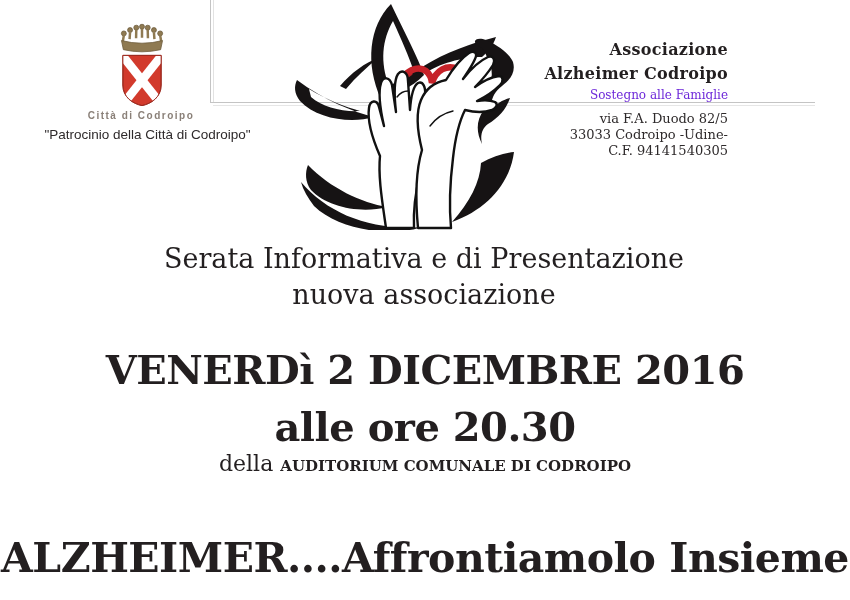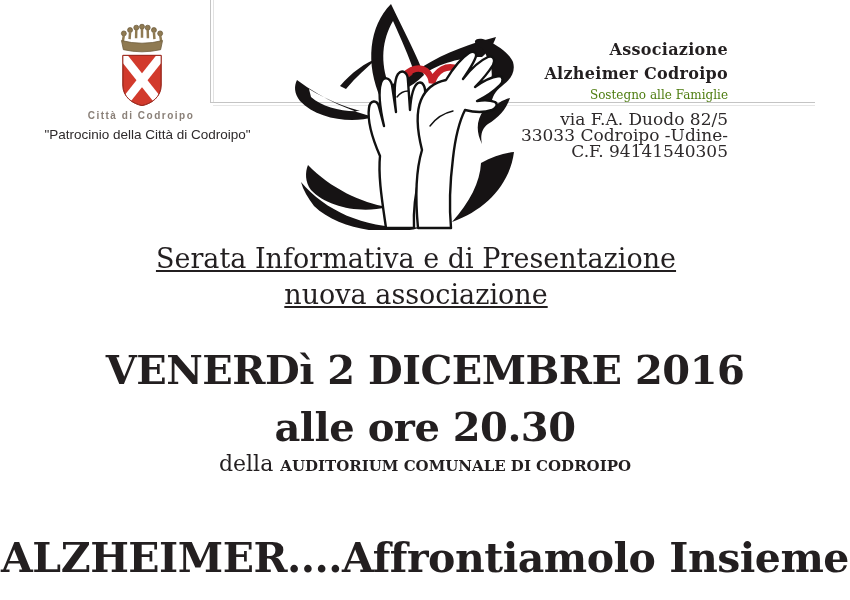--- a/index.html
+++ b/index.html
@@ -33,28 +33,28 @@
   }
   .patronage{
     left:30px;top:127px;width:235px;text-align:center;
     font-family:"Liberation Sans", sans-serif;
     font-size:13.5px;color:#2e2a2b;
   }
 
   
   .assoc{right:122px;top:38px;text-align:right;}
   .assoc-name{font-weight:bold;font-size:16px;line-height:24px;letter-spacing:.3px;}
-  .assoc-tagline{font-size:12px;margin-top:2px;color:#4d7c0f;}
-  .assoc-addr{right:122px;top:111px;text-align:right;font-size:17px;line-height:16px;color:#2e2a2b;}
+  .assoc-tagline{font-size:12px;margin-top:2px;color:#6d28d9;}
+  .assoc-addr{right:122px;top:111px;text-align:right;font-size:13px;line-height:16px;color:#2e2a2b;}
 
   
   .flower{left:270px;top:0;width:286px;height:230px;}
 
   
-  .intro{left:0;top:241px;width:832px;text-align:center;font-size:27px;line-height:36px;text-decoration:underline;}
+  .intro{left:8px;top:241px;width:832px;text-align:center;font-size:27px;line-height:36px;}
   .date-block{left:0;top:341px;width:850px;text-align:center;font-weight:bold;font-size:40px;line-height:57px;letter-spacing:-.5px;}
   .venue{left:0;top:450px;width:850px;text-align:center;font-size:22px;line-height:27px;}
   .venue .strong{font-weight:bold;font-size:15px;}
   .slogan{left:0;top:534px;width:850px;text-align:center;font-weight:bold;font-size:41px;letter-spacing:-.5px;}
 </style>
 </head>
 <body>
 
 <div class="abs v-rule2"></div>
 <div class="abs v-rule"></div>

